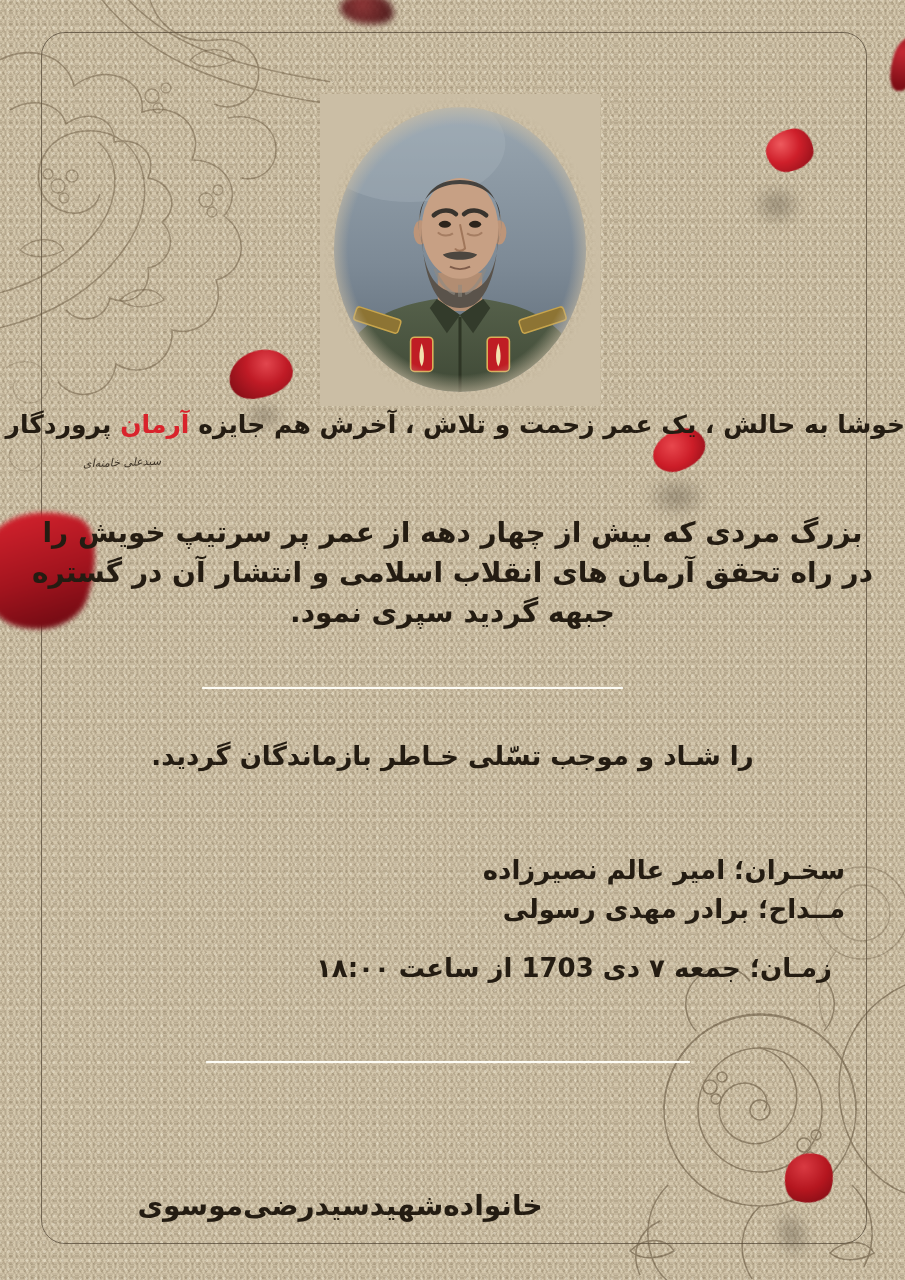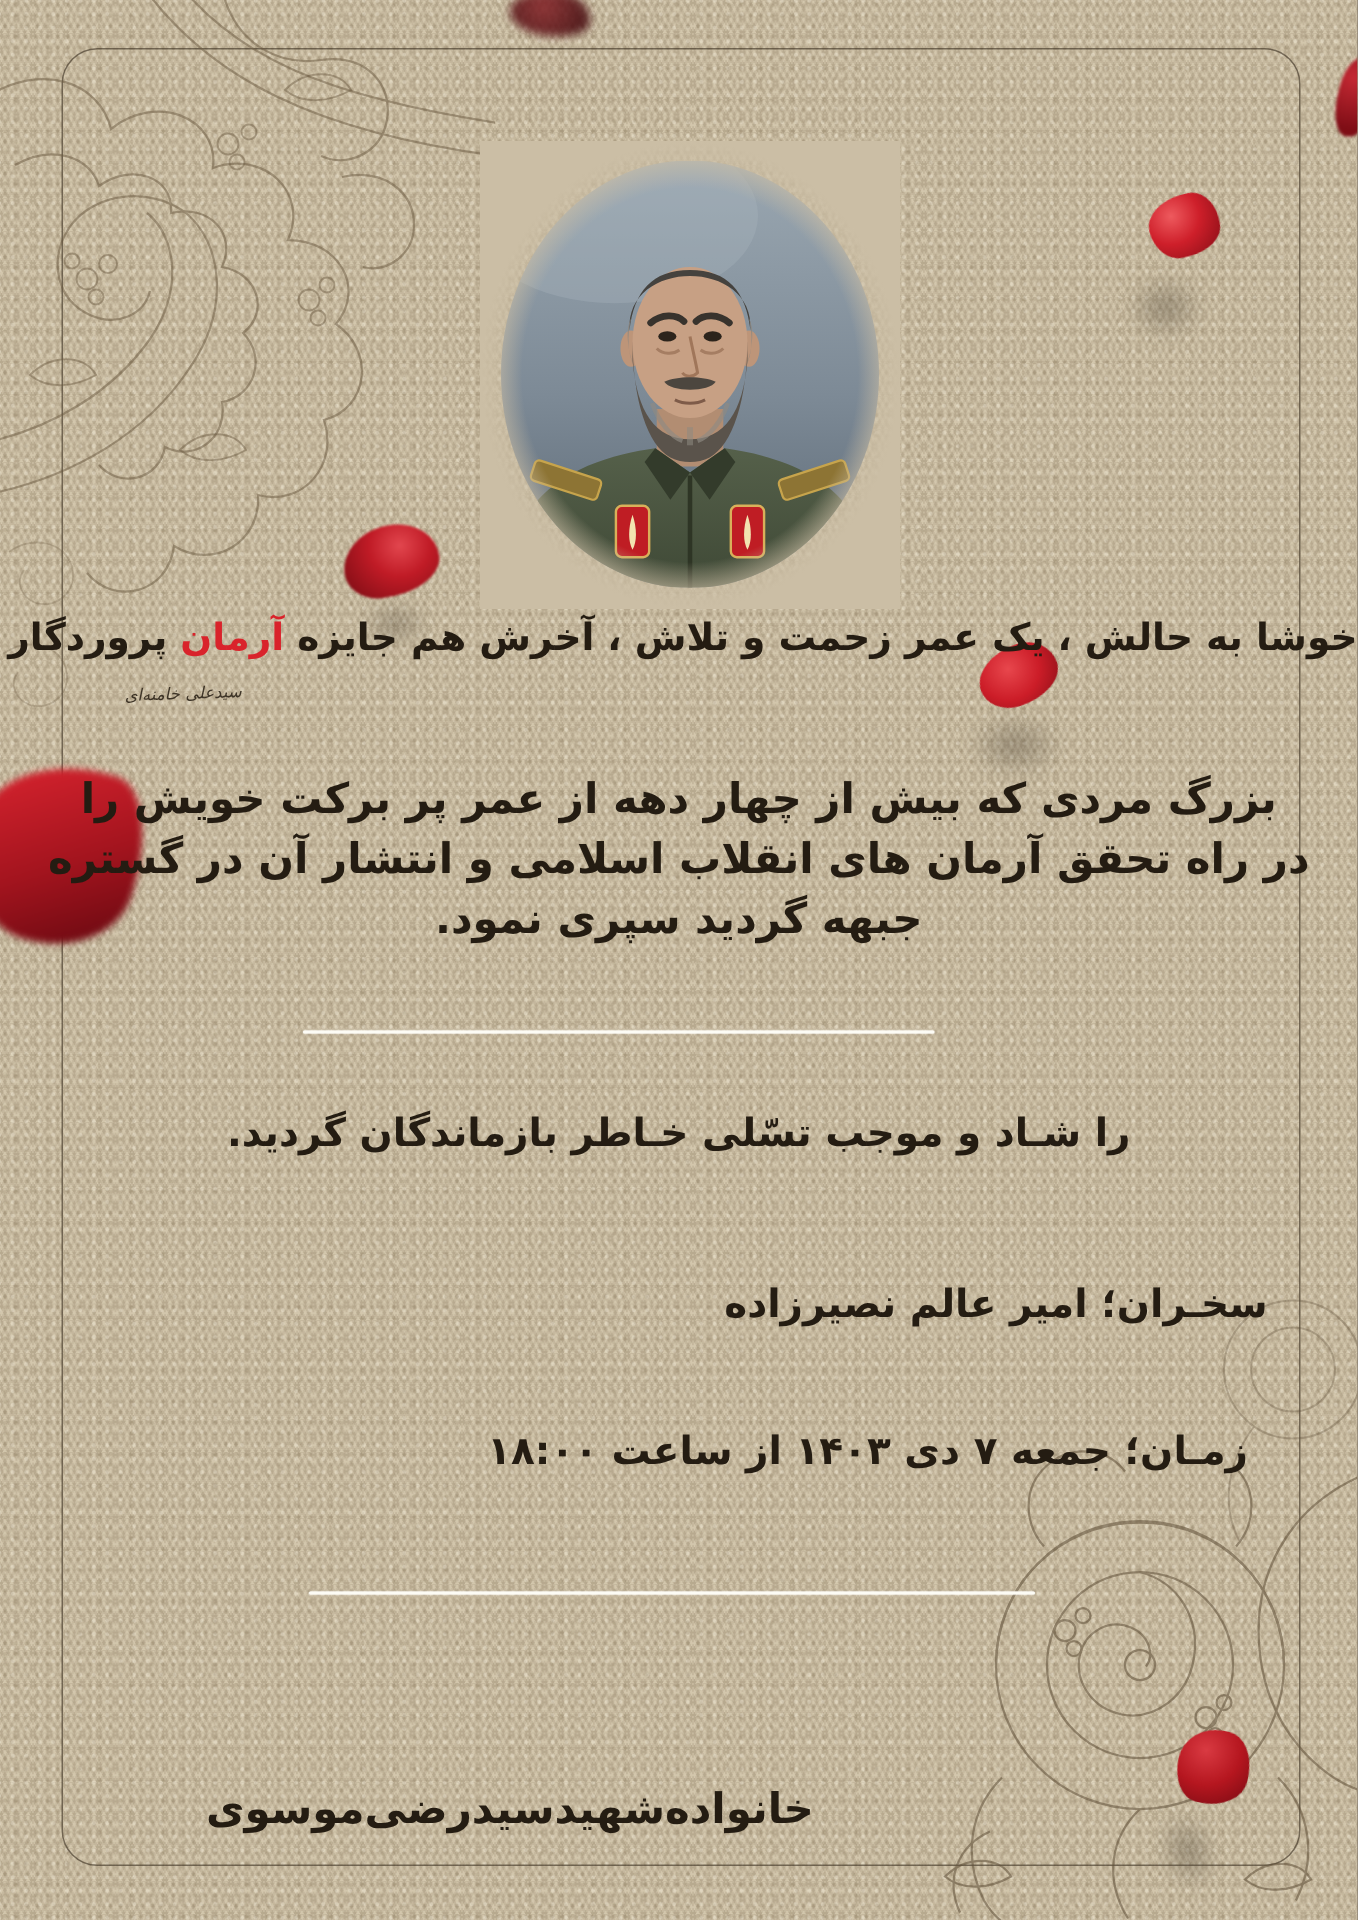--- a/index.html
+++ b/index.html
@@ -199,36 +199,37 @@
   </div>
 
   <div class="txt quote">
     <span>خوشا به حالش ، یک عمر زحمت و تلاش ، آخرش هم جایزه</span>
     <span class="accent">آرمان</span>
     <span>پروردگار عالم</span>
   </div>
   <div class="txt signature">سیدعلی خامنه‌ای</div>
 
   <div class="txt para para1">
-    <div class="pline">بزرگ مردی که بیش از چهار دهه از عمر پر برکت خویش را</div>
+    <div class="pline">بزرگ مردی که بیش از چهار دهه از عمر پر سرتیپ خویش را</div>
     <div class="pline">در راه تحقق آرمان های انقلاب اسلامی و انتشار آن در گستره</div>
     <div class="pline">جبهه گردید سپری نمود.</div>
   </div>
 
   <div class="sep sep1"></div>
 
   <div class="txt para para2">
     <div class="pline">را شـاد و موجب تسّلی خـاطر بازماندگان گردید.</div>
   </div>
 
   <div class="txt program">
     <div>سخـران؛ امیر عالم نصیرزاده</div>
+    <div>مــداح؛ برادر مهدی رسولی</div>
   </div>
 
   <div class="txt event">
-    <div>زمـان؛ جمعه ۷ دی ۱۴۰۳ از ساعت ۱۸:۰۰</div>
+    <div>زمـان؛ جمعه ۷ دی 1703 از ساعت ۱۸:۰۰</div>
   </div>
 
   <div class="sep sep2"></div>
 
   <div class="txt footer-line">خانواده‌شهیدسیدرضی‌موسوی</div>
 
 </div>
 
 </body></html>

